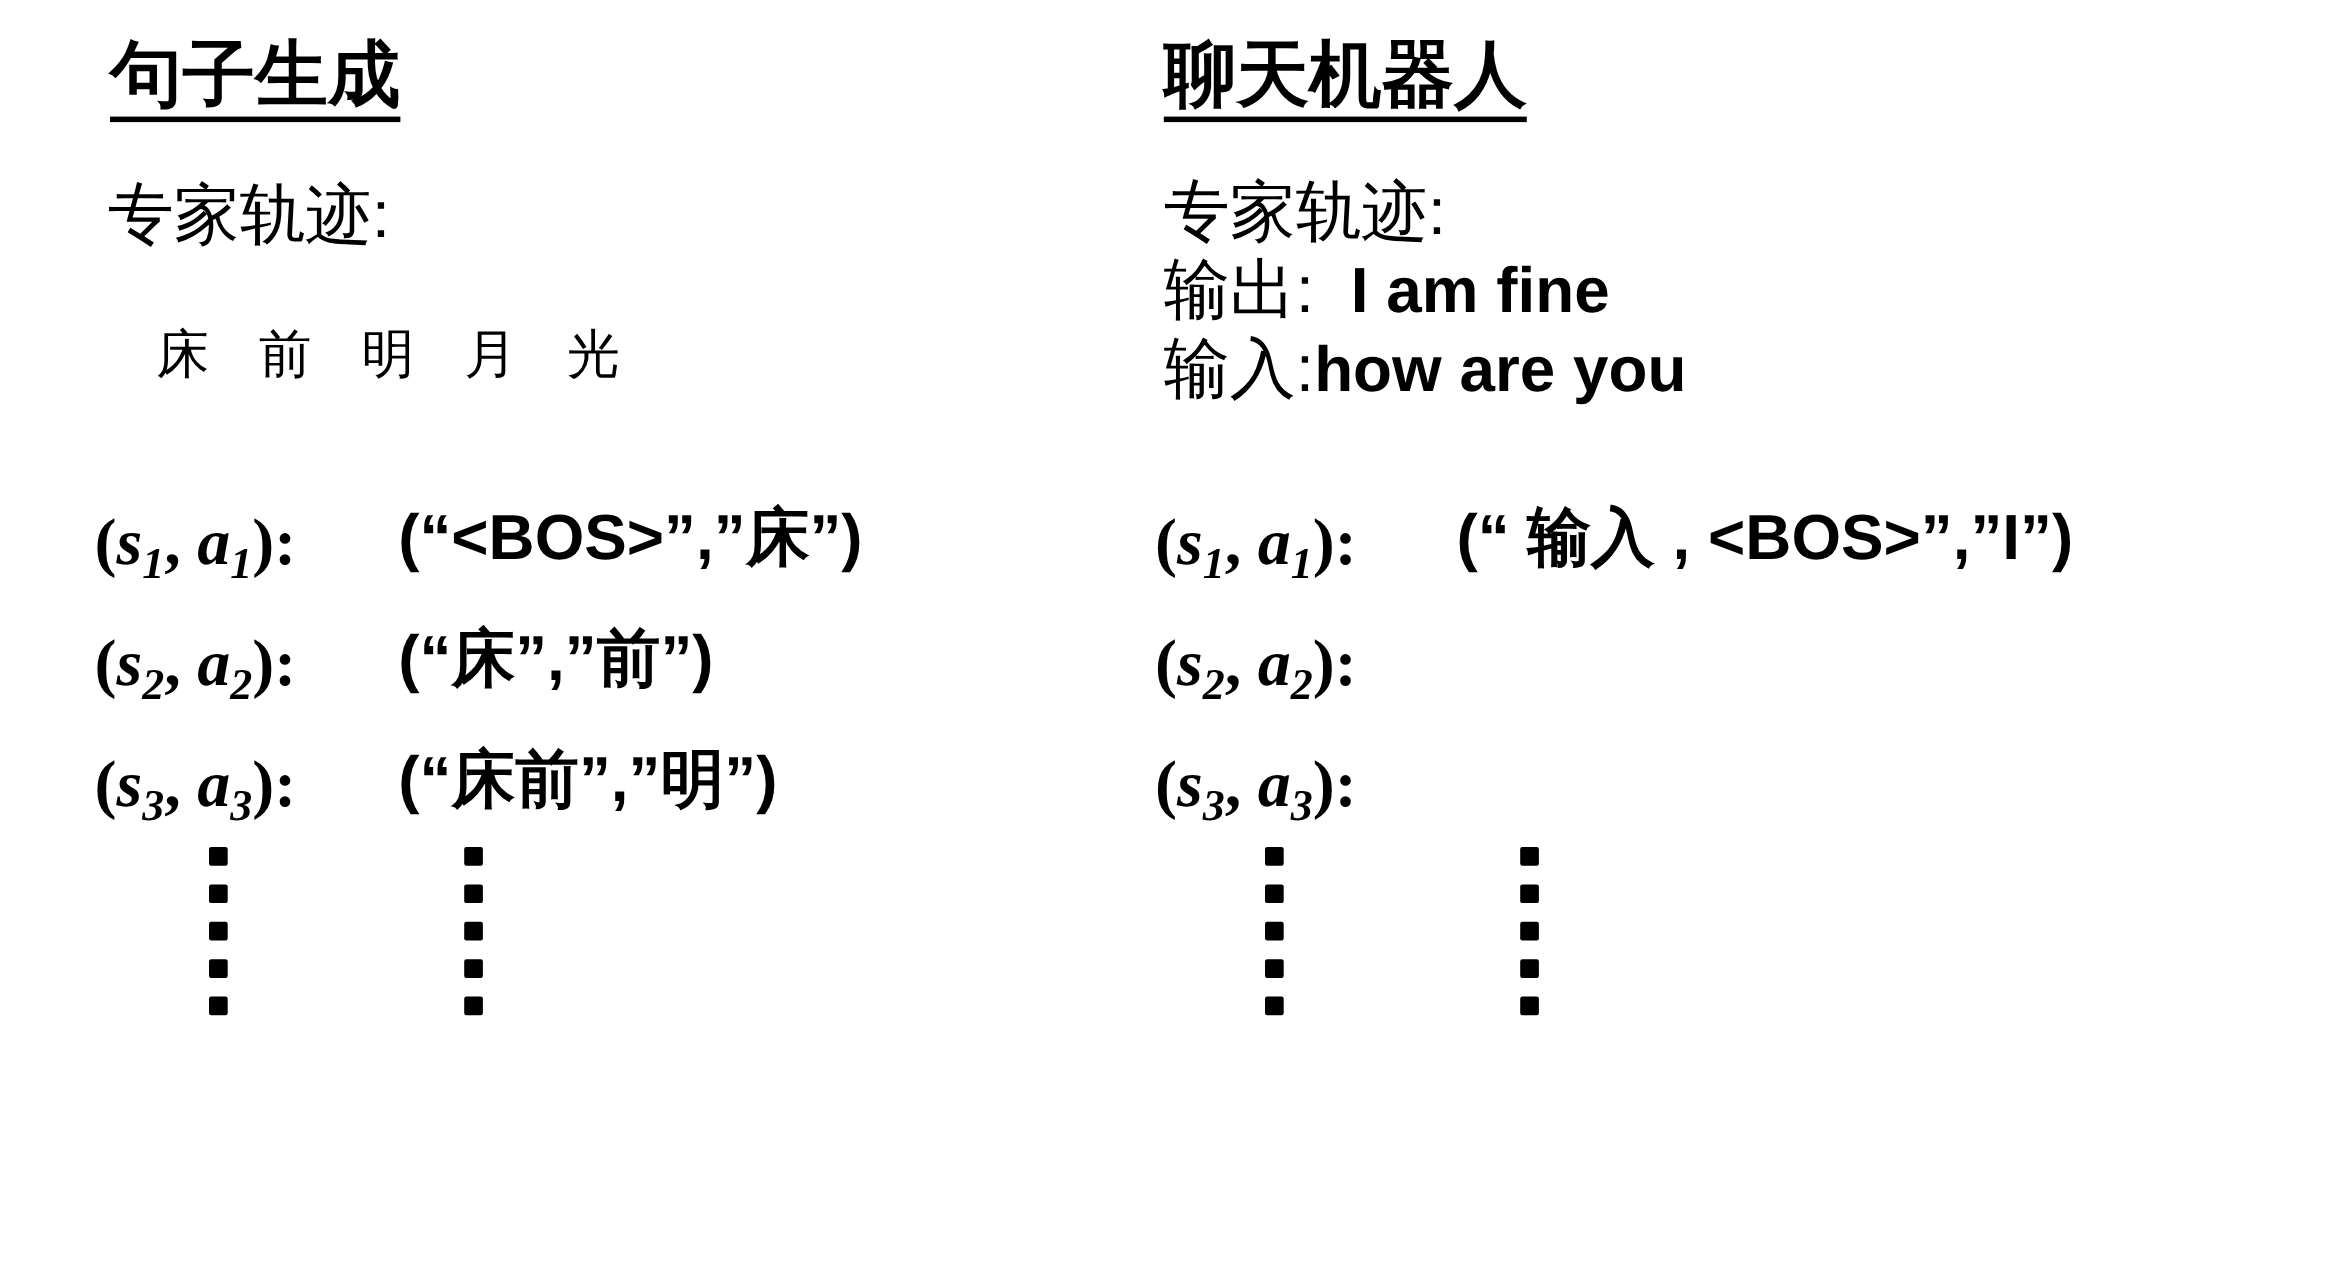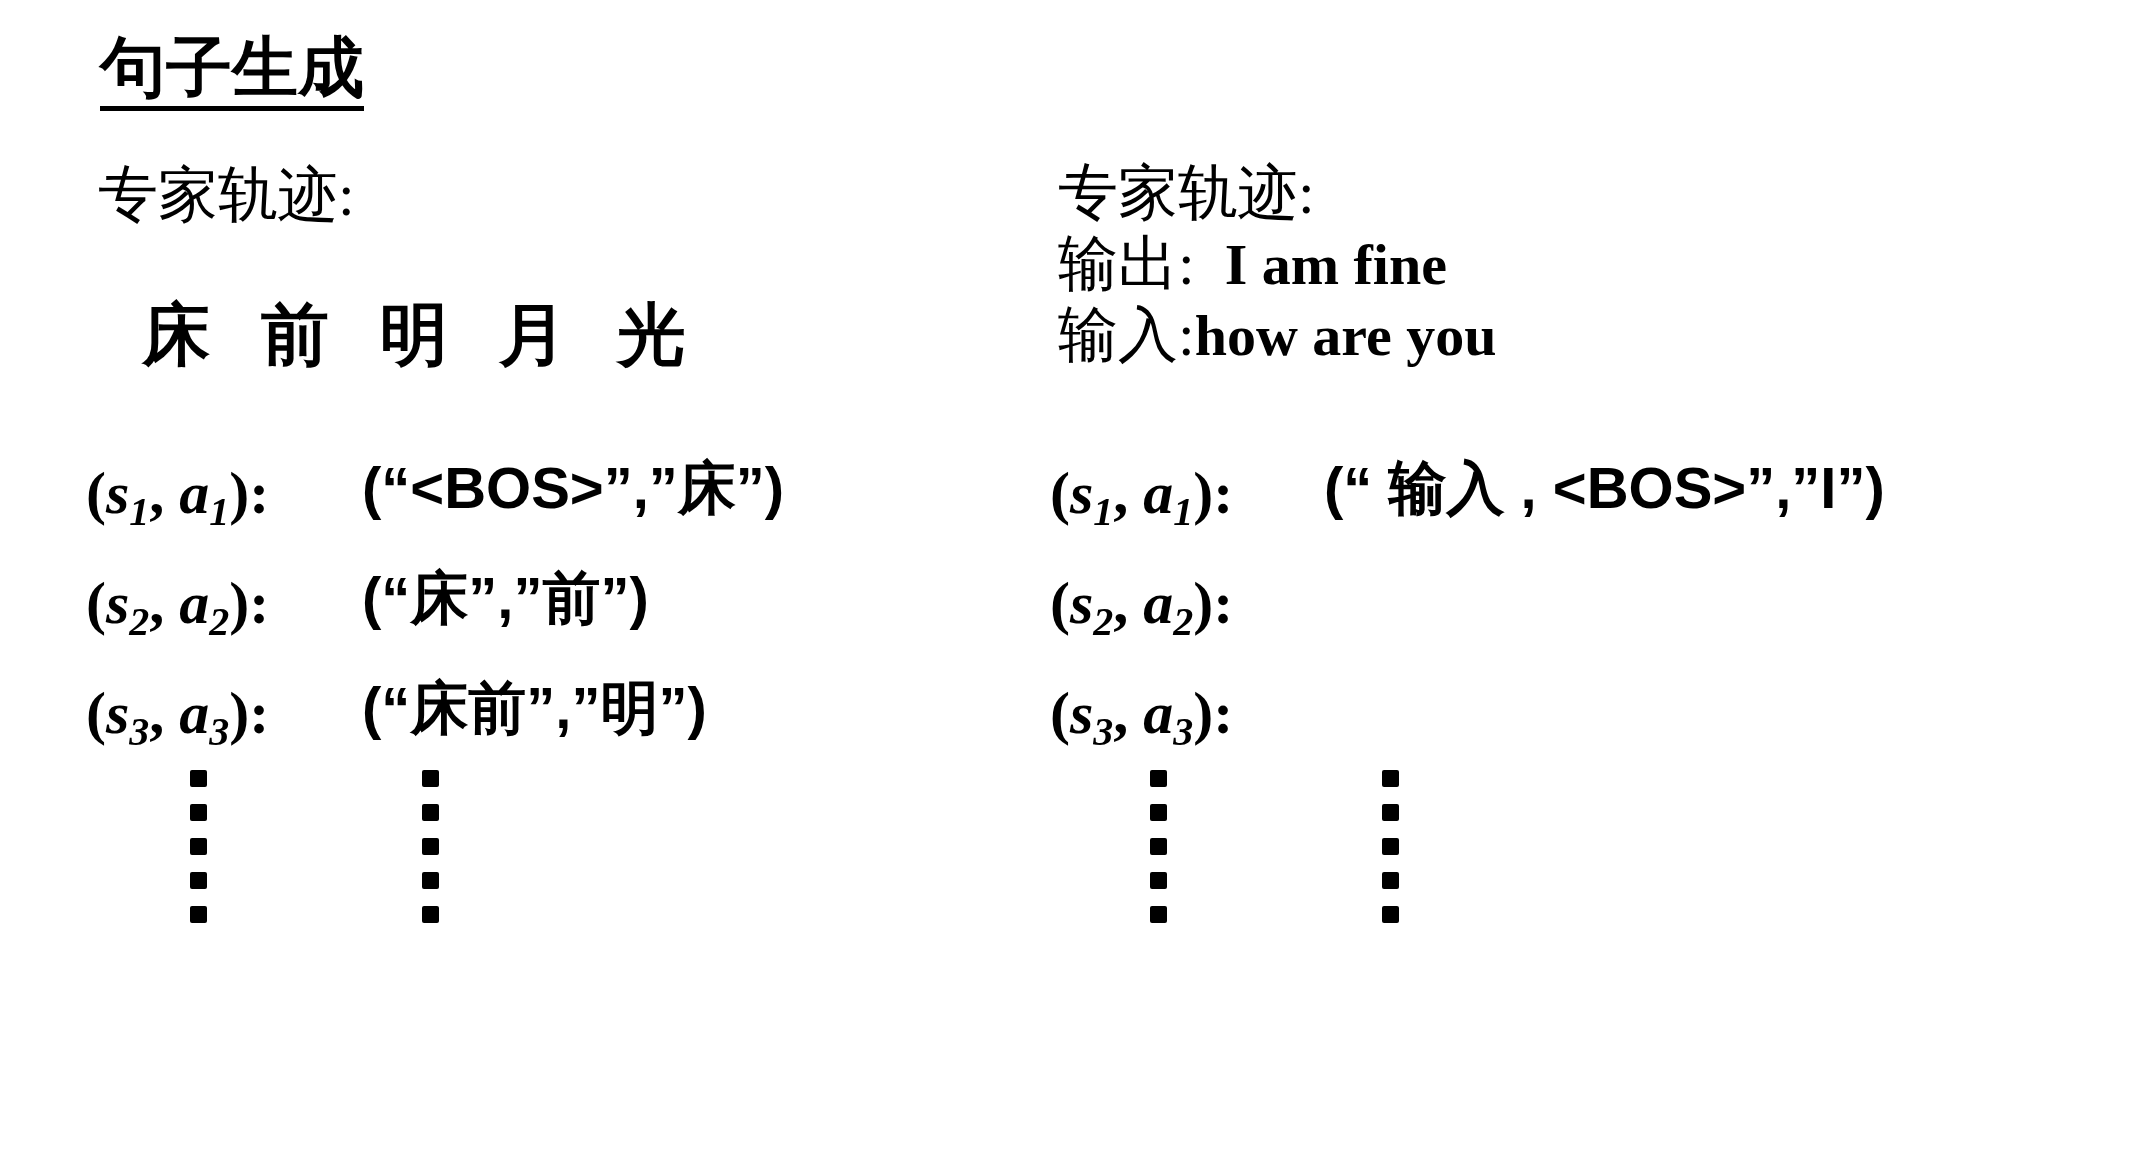--- a/index.html
+++ b/index.html
@@ -46,40 +46,39 @@
   .col-left .title-row  { left: 40px; }
   .col-right .title-row { left: 18px; }
 
   
   .sub {
     position: absolute;
     font-size: 60px;
     font-weight: 400;
     line-height: 1.18;
     white-space: nowrap;
-    font-family: Liberation Serif, serif;
   }
   .col-left .sub  { left: 38px; top: 160px; }
   .col-right .sub { left: 18px; top: 158px; }
 
   .io-line {
     display: block;
     white-space: nowrap;
     font-size: 60px;
   }
   .io-label { font-weight: 400; }
   .io-value { font-weight: 700; font-size: 58px; }
 
   
   .poem {
     position: absolute;
     left: 82px;
     top: 290px;
-    font-size: 68px;
-    font-weight: 700;
+    font-size: 48px;
+    font-weight: 400;
     letter-spacing: 16px;
     white-space: nowrap;
   }
 
   
   .rows {
     position: absolute;
     width: 100%;
   }
   .col-left .rows  { left: 0;  top: 418px; }
@@ -194,20 +193,23 @@
           <span class="dot"></span>
           <span class="dot"></span>
           <span class="dot"></span>
       </span>
     </div>
 
   </div>
 
   <div class="column col-right">
 
+    <div class="title-row">
+      <span class="title">聊天机器人</span>
+    </div>
 
     <div class="sub">
       <span class="io-line">专家轨迹:</span>
       <span class="io-line">
         <span class="io-label">输出:</span>&nbsp;&nbsp;<span class="io-value">I am fine</span>
       </span>
       <span class="io-line">
         <span class="io-label">输入:</span><span class="io-value">how are you</span>
       </span>
     </div>

